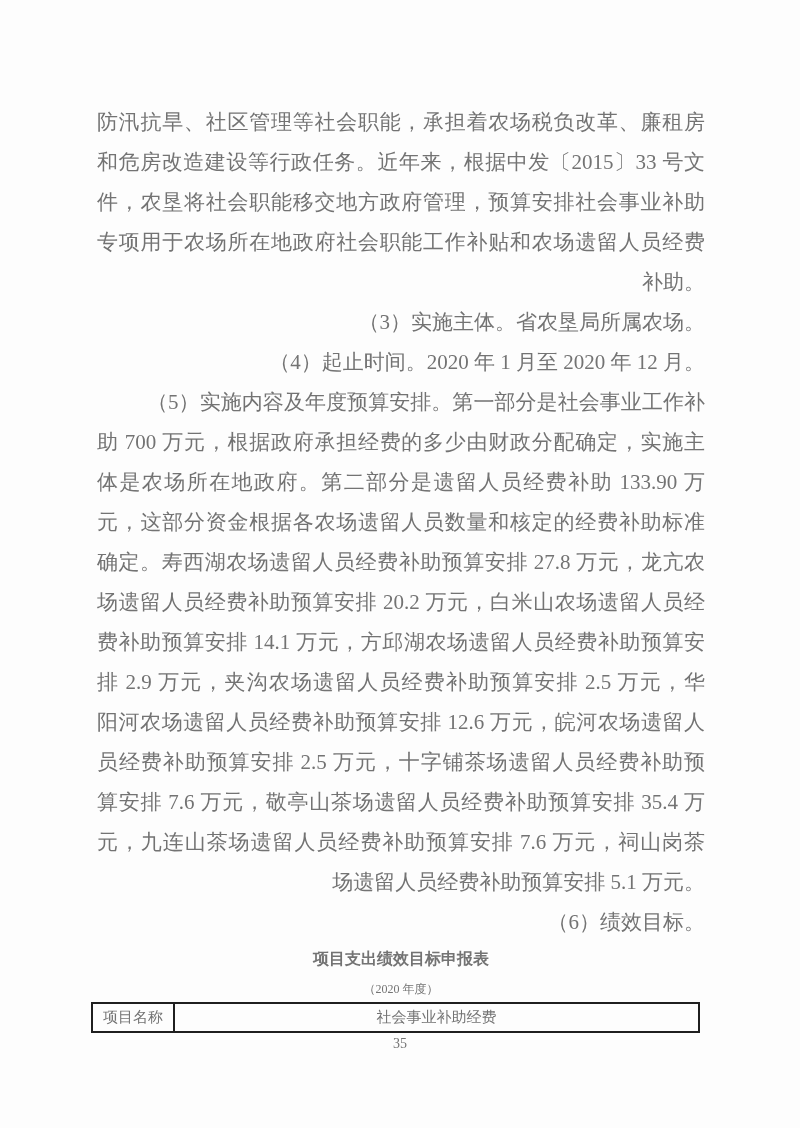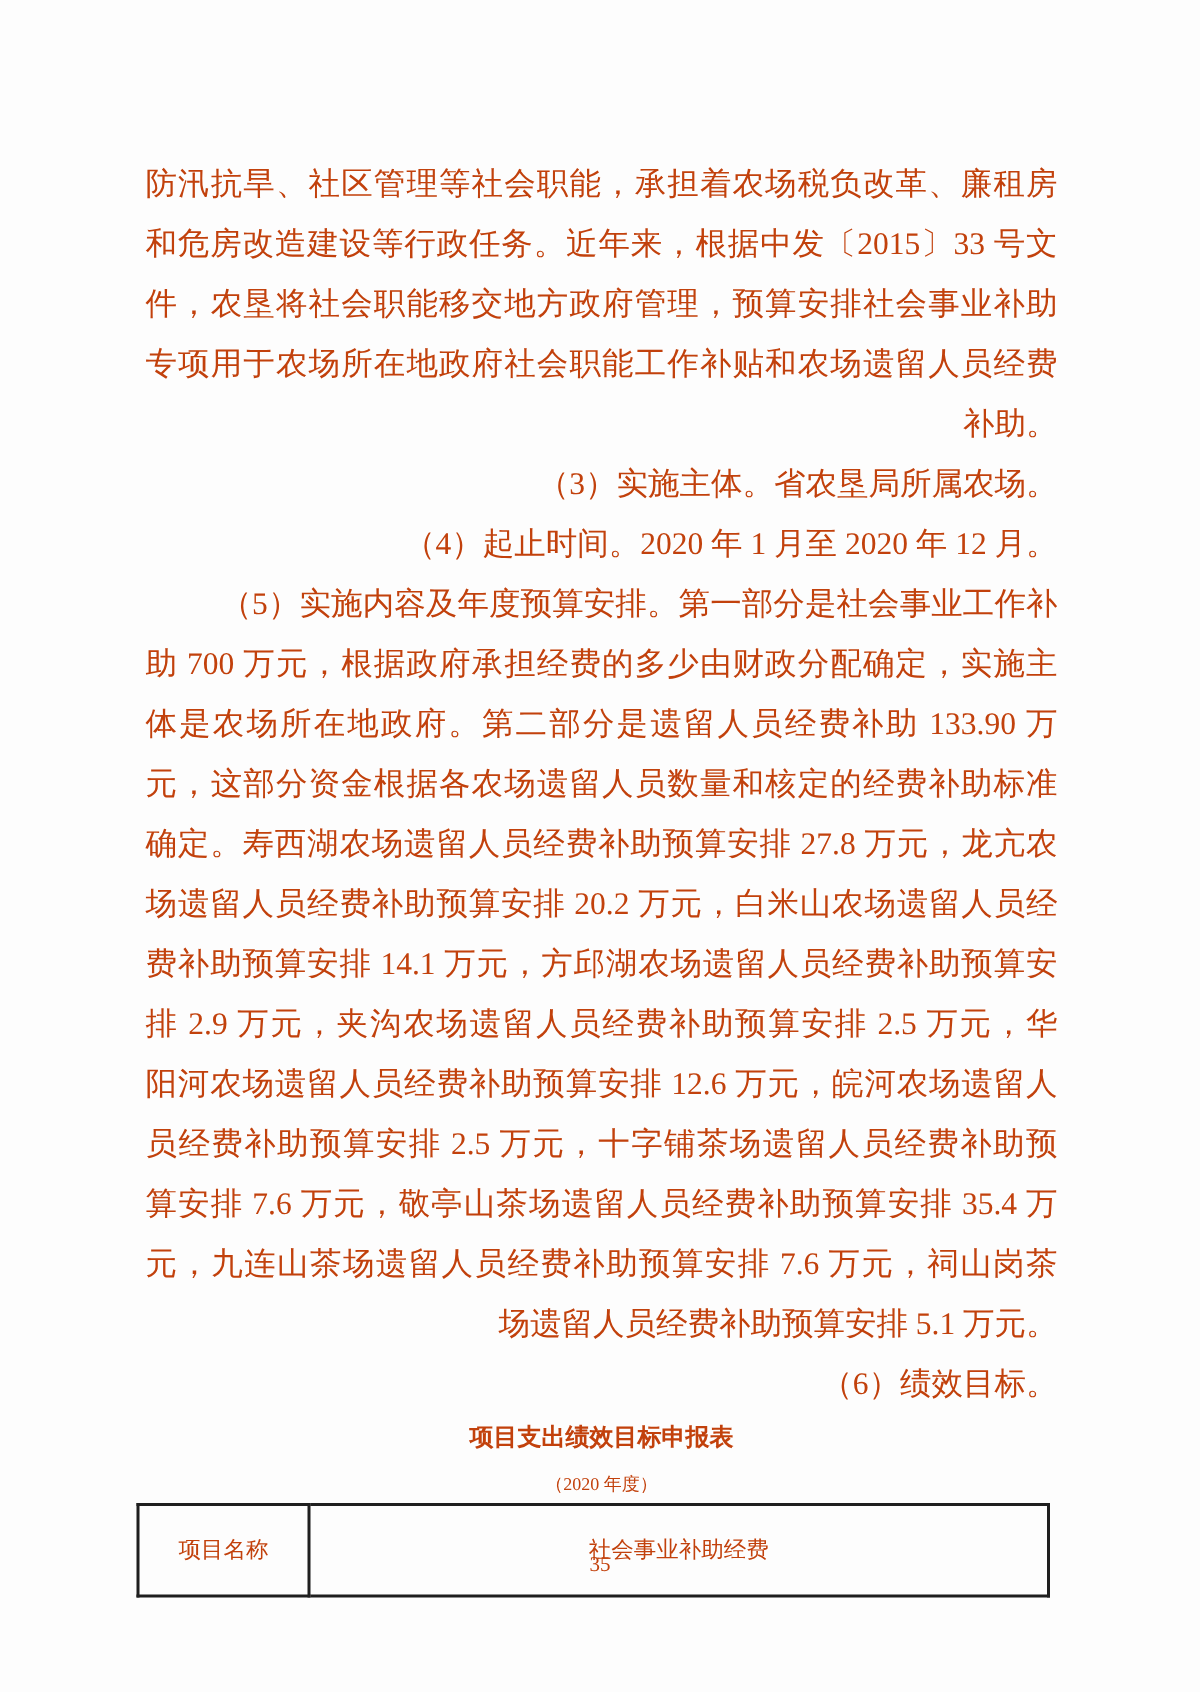--- a/index.html
+++ b/index.html
@@ -5,21 +5,21 @@
   html, body {
     margin: 0;
     padding: 0;
     background: #ffffff;
   }
   .page {
     position: relative;
     width: 800px;
     height: 1128px;
     background: #fdfdfd;
-    color: #c2410c;
+    color: #737373;
     font-family: "Liberation Serif", "DejaVu Serif", serif;
     overflow: hidden;
   }
   .content {
     position: absolute;
     left: 97px;
     top: 102px;
     width: 608px;
   }
   .line {
@@ -55,21 +55,21 @@
     width: 609px;
     margin-left: -6px;
     table-layout: fixed;
   }
   .perf-table td {
     border: 2px solid #1f1f1f;
     font-size: 15px;
     text-align: center;
     vertical-align: middle;
     height: 27px;
-    padding: 16px;
+    padding: 0;
   }
   .perf-table td.label-cell {
     width: 80px;
   }
   .page-number {
     position: absolute;
     top: 1036px;
     left: 0;
     width: 100%;
     text-align: center;

